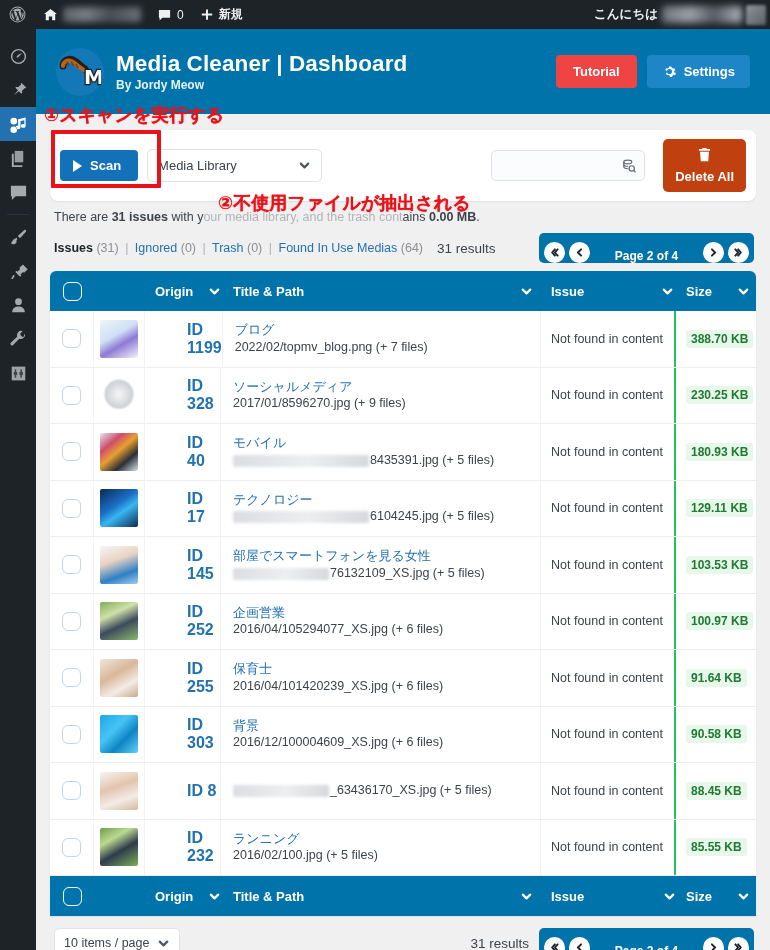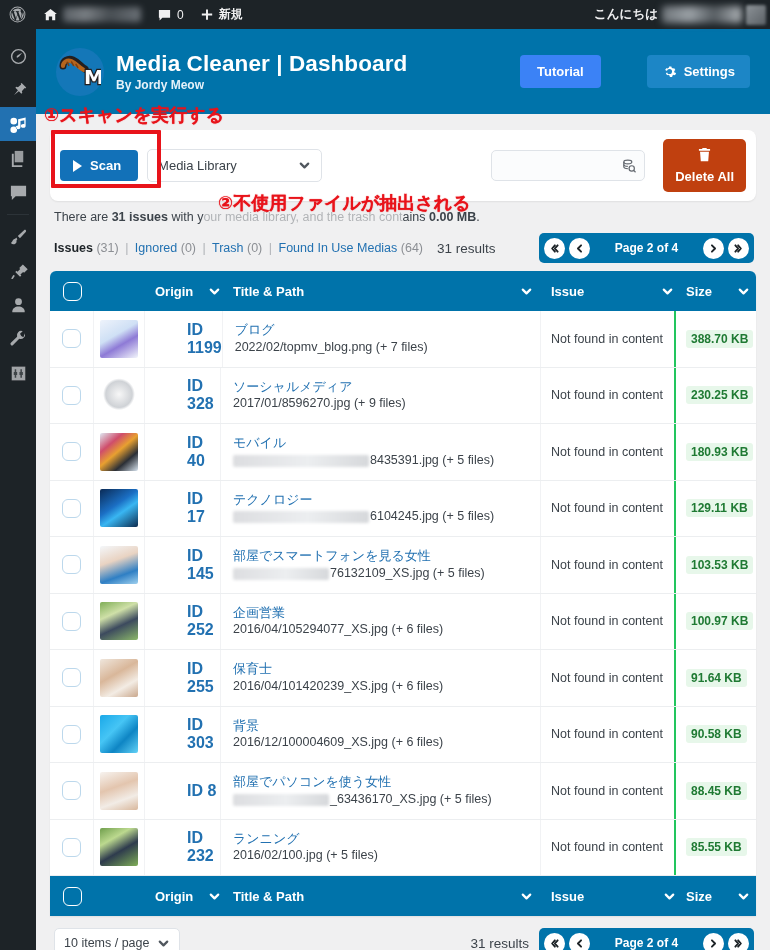--- a/index.html
+++ b/index.html
@@ -66,28 +66,28 @@
     width: 48px; height: 48px; border-radius: 50%;
     background: #1477b8; position: relative; flex: 0 0 48px;
     display: flex; align-items: center; justify-content: center;
   }
   .logo-circle svg { width: 42px; height: 36px; display: block; }
   .banner-text { margin-left: 12px; }
   .banner-title { color: #fff; font-size: 22.5px; font-weight: 700; letter-spacing: .1px; line-height: 1.15; }
   .banner-sub { color: #e6f2fa; font-size: 12px; font-weight: 600; margin-top: 2px; }
   .banner-actions { margin-left: auto; display: flex; gap: 10px; align-items: center; }
   .btn-tutorial {
-    background: #3b82f6; color: #fff; border: none; border-radius: 4px;
+    background: #ef4444; color: #fff; border: none; border-radius: 4px;
     font-size: 13px; font-weight: 700; padding: 9px 17px; cursor: pointer;
     font-family: inherit;
   }
   .btn-settings {
     background: #1c86c6; color: #fff; border: none; border-radius: 4px;
     font-size: 13px; font-weight: 700; padding: 9px 15px; cursor: pointer;
-    display: flex; align-items: center; gap: 7px; font-family: inherit; margin-left: 36px;
+    display: flex; align-items: center; gap: 7px; font-family: inherit;
   }
   .btn-settings svg { width: 15px; height: 15px; fill: #fff; display: block; }
 
   
   .content {
     position: absolute; top: 114px; left: 36px; width: 734px; height: 836px;
     background: #f0f0f1; padding: 16px 14px 0 14px; z-index: 4;
   }
 
   
@@ -139,21 +139,21 @@
     display: flex; align-items: center; padding: 9px 2px 0 4px; gap: 0;
   }
   .tabs { font-size: 12.5px; color: #3c434a; }
   .tabs .tab-link { color: #2271b1; cursor: pointer; }
   .tabs .tab-cur { color: #1d2327; font-weight: 700; }
   .tabs .tab-count { color: #8c8f94; }
   .tabs .tab-sep { color: #b0b3b7; margin: 0 3px; }
   .results-count { font-size: 13.5px; color: #3c434a; margin-left: 14px; white-space: nowrap; }
   .pager {
     margin-left: auto; background: #0073aa; border-radius: 5px; height: 30px;
-    display: flex; align-items: center; padding: 0 5px; gap: 4px; min-width: 215px;
+    display: flex; align-items: flex-end; padding: 0 5px; gap: 4px; min-width: 215px;
   }
   .pg-btn {
     width: 21px; height: 21px; border-radius: 50%; background: #fff;
     display: flex; align-items: center; justify-content: center; cursor: pointer; border: none;
     flex: 0 0 21px;
   }
   .pg-btn svg { width: 11px; height: 11px; display: block; }
   .pg-btn svg path { stroke: #1d2327; stroke-width: 2.4; fill: none; stroke-linecap: round; stroke-linejoin: round; }
   .pg-label { flex: 1 1 auto; text-align: center; color: #fff; font-size: 12px; font-weight: 700; }
 
@@ -676,21 +676,20 @@
               <span class="chk"></span>
             </div>
             <div class="cell c-thumb">
               <span class="thumb" style="background:linear-gradient(160deg,#f7f3ef 0%,#e3c5ae 40%,#f2ece6 70%,#d8b79c 100%)"></span>
             </div>
             <div class="cell c-origin">
               <span class="origin-id">ID 8</span>
             </div>
             <div class="cell c-title">
               <div class="title-block">
-                <div class="t-name">部屋でパソコンを使う女性</div>
                 <div class="t-path">
                   <span class="redact" style="width:96px"></span>
                   <span>_63436170_XS.jpg (+ 5 files)</span>
                 </div>
               </div>
             </div>
             <div class="cell c-issue">
               <span class="issue-txt">Not found in content</span>
             </div>
             <div class="cell c-size">

